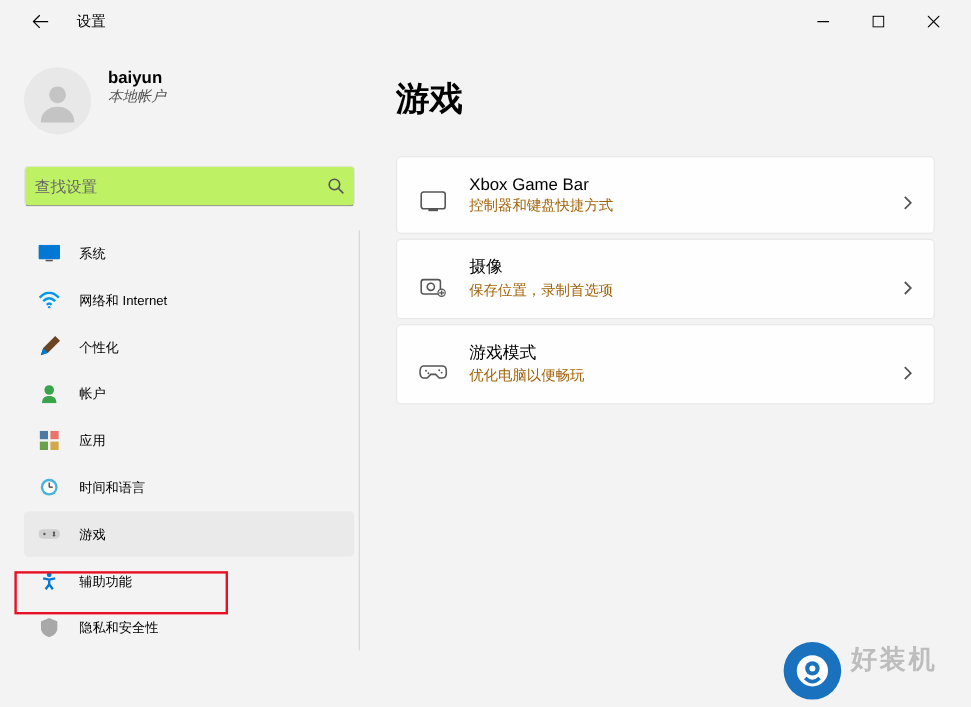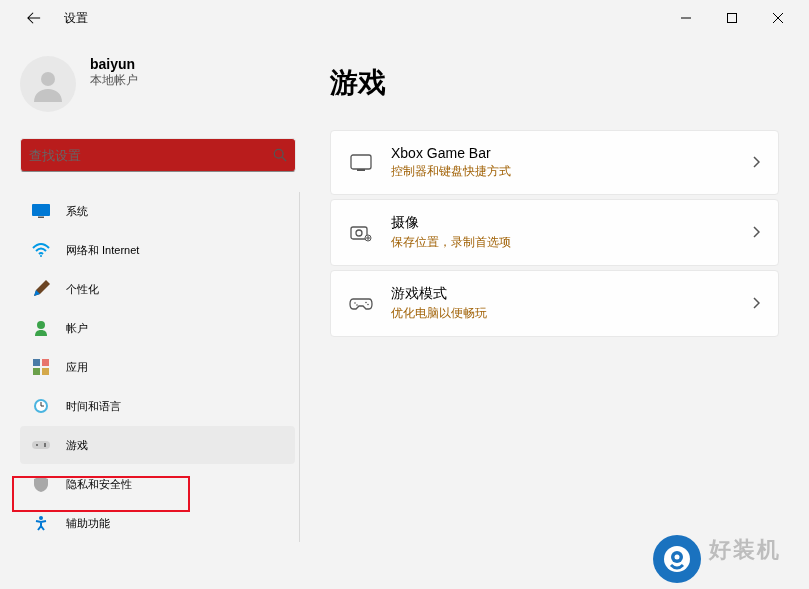--- a/index.html
+++ b/index.html
@@ -77,25 +77,26 @@
       margin-left: 14px;
     }
     .profile-name {
       font-size: 14px;
       font-weight: 600;
       color: #000;
     }
     .profile-sub {
       font-size: 12px;
       color: #555;
+      font-style: italic;
     }
     .search-box {
       display: flex;
       align-items: center;
-      background: #b91c1c;
+      background: #bef264;
       border: 1px solid #e5e5e5;
       border-bottom: 1.5px solid #888;
       border-radius: 4px;
       height: 34px;
       padding: 0 8px;
       margin: 10px 4px 20px 4px;
     }
     .search-box input {
       border: none;
       outline: none;
@@ -148,21 +149,21 @@
       font-size: 28px;
       font-weight: 600;
       color: #000;
       margin-bottom: 28px;
     }
     .card {
       background: #fefefe;
       border: 1px solid #e8e8e8;
       border-radius: 4px;
       display: flex;
-      align-items: center;
+      align-items: flex-end;
       padding: 14px 18px;
       margin-bottom: 4px;
       cursor: pointer;
     }
     .card-icon {
       width: 24px;
       height: 24px;
       display: flex;
       align-items: center;
       justify-content: center;
@@ -323,34 +324,34 @@
               <rect x="0" y="2" width="18" height="8" rx="4" fill="#d0d0d0"></rect>
               <circle cx="5" cy="6" r="1" fill="#555"></circle>
               <circle cx="13" cy="5" r="1" fill="#555"></circle>
               <circle cx="13" cy="7" r="1" fill="#555"></circle>
             </svg>
           </div>
         <span class="nav-label">游戏</span>
       </div>
       <div class="nav-item">
         <div class="nav-icon">
-            <svg width="14" height="16" viewBox="0 0 14 16">
-              <path d="M7 0 L14 3 L14 8 C14 12 11 15 7 16 C3 15 0 12 0 8 L0 3 Z" fill="#a8a8a8"></path>
-            </svg>
-          </div>
-        <span class="nav-label">隐私和安全性</span>
-      </div>
-      <div class="nav-item">
-        <div class="nav-icon">
             <svg width="16" height="16" viewBox="0 0 16 16">
               <circle cx="8" cy="3" r="2" fill="#0078d4"></circle>
               <path d="M3 6 L8 7 L13 6 M8 7 L8 11 L5 15 M8 11 L11 15" stroke="#0078d4" stroke-width="2" fill="none"></path>
             </svg>
           </div>
         <span class="nav-label">辅助功能</span>
+      </div>
+      <div class="nav-item">
+        <div class="nav-icon">
+            <svg width="14" height="16" viewBox="0 0 14 16">
+              <path d="M7 0 L14 3 L14 8 C14 12 11 15 7 16 C3 15 0 12 0 8 L0 3 Z" fill="#a8a8a8"></path>
+            </svg>
+          </div>
+        <span class="nav-label">隐私和安全性</span>
       </div>
     </div>
   </div>
 
   <div class="content">
     <h1 class="page-title">游戏</h1>
     <div class="card">
       <div class="card-icon">
           <svg width="22" height="18" viewBox="0 0 22 18">
             <rect x="1" y="1" width="20" height="14" rx="2" stroke="#555" stroke-width="1.3" fill="none"></rect>

